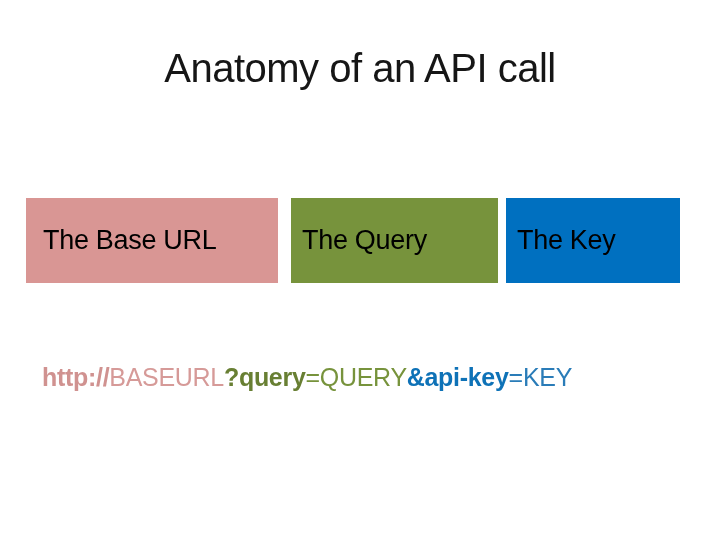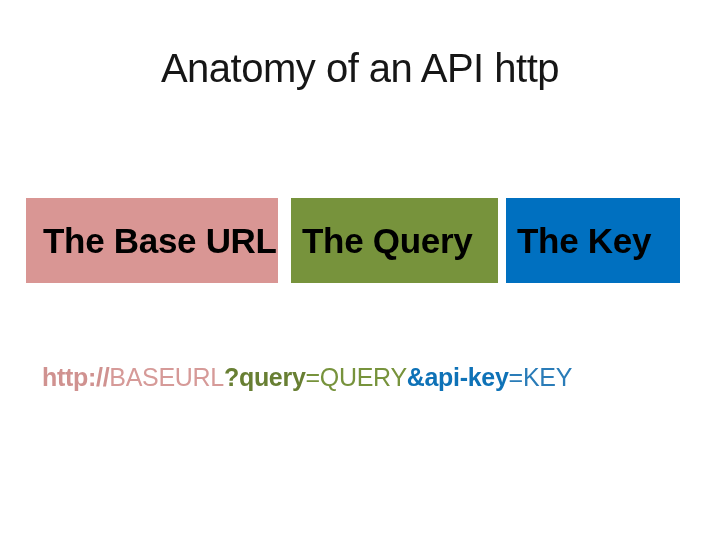--- a/index.html
+++ b/index.html
@@ -36,43 +36,43 @@
     height: 85px;
   }
   .box {
     position: absolute;
     top: 0;
     height: 85px;
     display: flex;
     align-items: center;
     box-sizing: border-box;
     color: #000000;
-    font-weight: 700;
-    font-size: 35px;
+    font-weight: 400;
+    font-size: 27px;
     letter-spacing: -0.3px;
   }
   .box-base-url { left: 26px;  width: 252px; padding-left: 17px; }
   .box-query    { left: 291px; width: 207px; padding-left: 11px; }
   .box-key      { left: 506px; width: 174px; padding-left: 11px; }
   .url-line {
     position: absolute;
     top: 358px;
     left: 42px;
     font-size: 25px;
     line-height: 38px;
     white-space: nowrap;
     letter-spacing: -0.3px;
   }
 </style>
 </head>
 <body>
 
 <div class="slide">
 
-  <div class="slide-title">Anatomy of an API http</div>
+  <div class="slide-title">Anatomy of an API call</div>
 
   <div class="boxes-row">
     <div class="box box-base-url" style="background-color: rgb(217, 150, 148);">
       <span>The Base URL</span>
     </div>
     <div class="box box-query" style="background-color: rgb(119, 147, 60);">
       <span>The Query</span>
     </div>
     <div class="box box-key" style="background-color: rgb(0, 112, 192);">
       <span>The Key</span>

